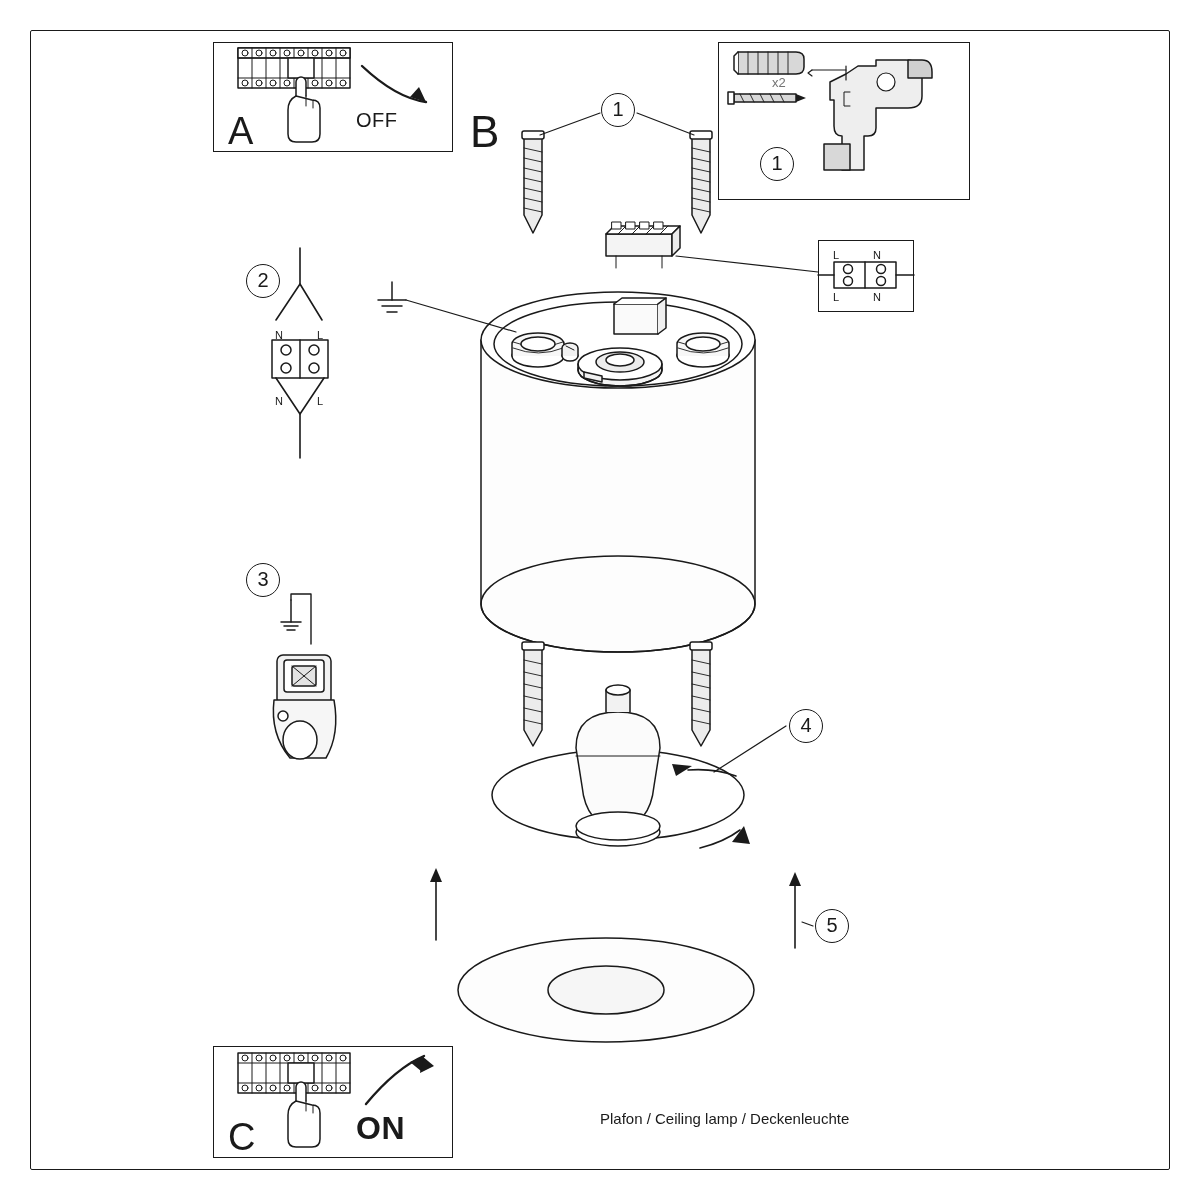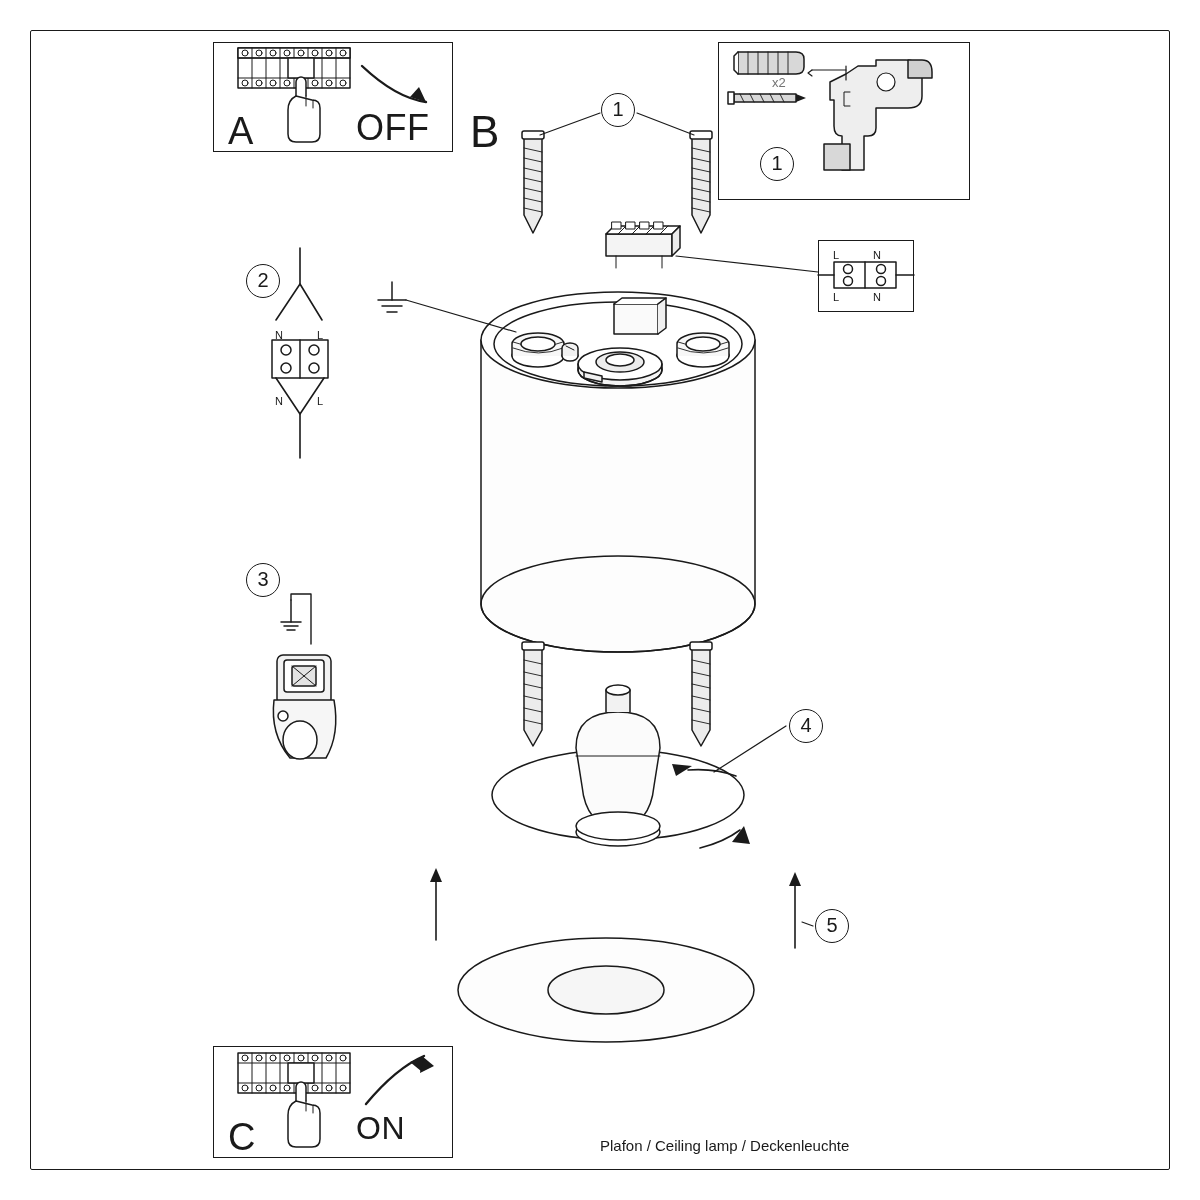--- a/index.html
+++ b/index.html
@@ -87,50 +87,50 @@
 </style>
 </head>
 <body>
 
 <div id="sheet">
 
   <div class="frame"></div>
 
   <div class="box" style="left:213px; top:42px; width:240px; height:110px;"></div>
   <div class="lbl big" style="left:228px; top:112px;">A</div>
-  <div class="lbl" style="left:356px; top:110px; font-size:36px;">OFF</div>
+  <div class="lbl" style="left:356px; top:110px; font-size:20px;">OFF</div>
 
   <div class="lbl big" style="left:470px; top:110px; font-size:44px;">B</div>
 
   <div class="box" style="left:718px; top:42px; width:252px; height:158px;"></div>
   <div class="callout" style="left:760px; top:147px;">1</div>
   <div class="tiny2" style="left:772px; top:76px;">x2</div>
 
   <div class="box" style="left:818px; top:240px; width:96px; height:72px;"></div>
   <div class="tiny" style="left:833px; top:250px;">L</div>
   <div class="tiny" style="left:873px; top:250px;">N</div>
   <div class="tiny" style="left:833px; top:292px;">L</div>
   <div class="tiny" style="left:873px; top:292px;">N</div>
 
   <div class="box" style="left:213px; top:1046px; width:240px; height:112px;"></div>
   <div class="lbl big" style="left:228px; top:1118px;">C</div>
-  <div class="lbl" style="left:356px; top:1112px; font-size:32px;">ON</div>
+  <div class="lbl" style="left:356px; top:1112px; font-size:32px;font-weight:bold;">ON</div>
 
   <div class="callout" style="left:601px; top:93px;">1</div>
   <div class="callout" style="left:246px; top:264px;">2</div>
   <div class="callout" style="left:246px; top:563px;">3</div>
   <div class="callout" style="left:789px; top:709px;">4</div>
   <div class="callout" style="left:815px; top:909px;">5</div>
 
   <div class="tiny" style="left:275px; top:330px;">N</div>
   <div class="tiny" style="left:317px; top:330px;">L</div>
   <div class="tiny" style="left:275px; top:396px;">N</div>
   <div class="tiny" style="left:317px; top:396px;">L</div>
 
-  <div class="caption" style="left:600px; top:1135px;">Plafon / Ceiling lamp / Deckenleuchte</div>
+  <div class="caption" style="left:600px; top:1108px;">Plafon / Ceiling lamp / Deckenleuchte</div>
 
   <svg class="layer" viewBox="0 0 1200 1200">
     <g fill="none" stroke="#1a1a1a" stroke-width="1.5" stroke-linejoin="round" stroke-linecap="round">
 
       <g>
         <rect x="238" y="48" width="112" height="40" fill="#fff"></rect>
         <rect x="238" y="48" width="112" height="10" fill="#fff"></rect>
         <g stroke-width="1">
           <line x1="252" y1="48" x2="252" y2="88"></line>
           <line x1="266" y1="48" x2="266" y2="88"></line>

